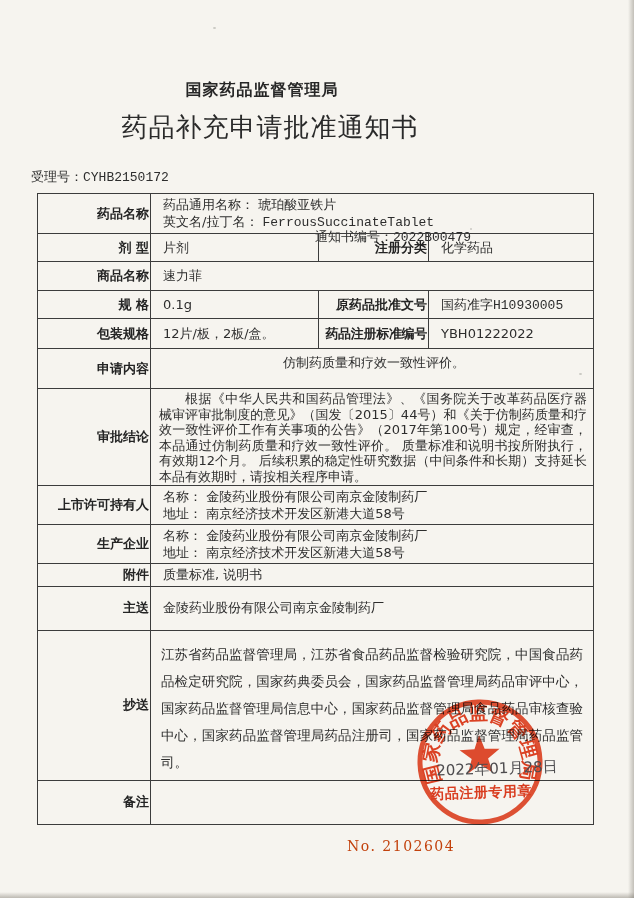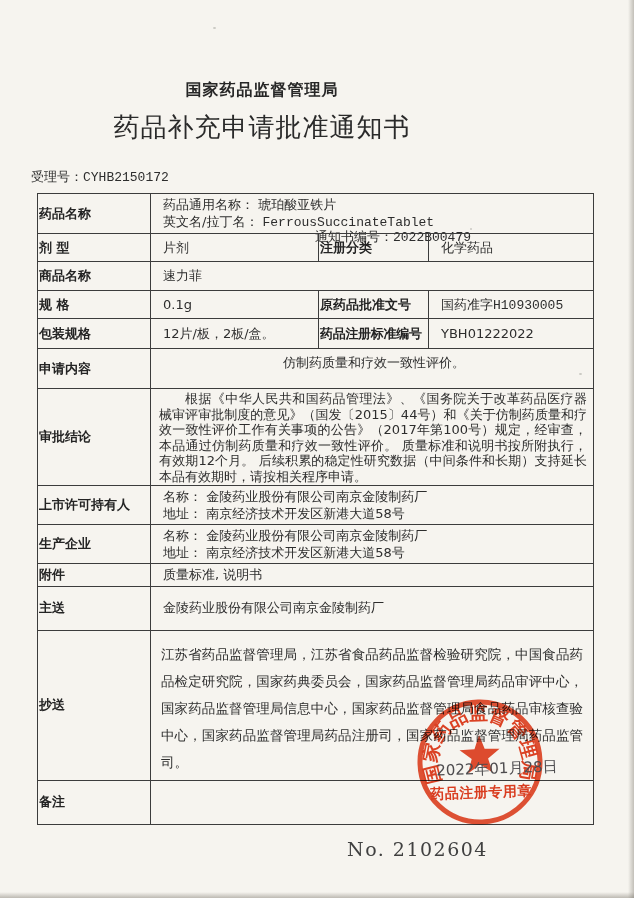--- a/index.html
+++ b/index.html
@@ -11,54 +11,54 @@
   }
   
   .edge-right{position:absolute;top:0;right:0;width:6px;height:100%;
     background:linear-gradient(to right,rgba(110,105,95,0),rgba(110,105,95,0.38));}
   .edge-bottom{position:absolute;left:0;bottom:0;width:100%;height:6px;
     background:linear-gradient(to bottom,rgba(110,105,95,0),rgba(110,105,95,0.42));}
   .speck{position:absolute;background:rgba(90,88,82,0.28);border-radius:50%;}
 
   .agency{position:absolute;top:80px;left:0;width:524px;text-align:center;
     font-size:16px;font-weight:bold;letter-spacing:1px;color:#262626;}
-  .doc-title{position:absolute;top:110px;left:0;width:524px;text-align:center;
+  .doc-title{position:absolute;top:110px;left:8px;width:524px;text-align:center;
     font-size:26px;letter-spacing:1px;font-family:Liberation Sans, sans-serif;color:#2a2a2a;}
 
   .ref-line{position:absolute;top:168px;left:0;width:634px;height:18px;font-size:13px;}
   .ref-accept{position:absolute;left:31px;top:0;text-align:right;}
   .ref-notice{position:absolute;left:315px;top:16px;margin-top:44px;}
   .mono{font-family:"Liberation Mono","DejaVu Sans Mono",monospace;}
 
   table.doc{position:absolute;top:193px;left:37px;width:556px;
     border-collapse:collapse;table-layout:fixed;}
   table.doc td{border:1.5px solid #3c3c3c;overflow:hidden;}
-  td.lbl{text-align:left;vertical-align:middle;font-weight:bold;font-size:13px;
+  td.lbl{text-align:right;vertical-align:middle;font-weight:bold;font-size:13px;
     white-space:nowrap;color:#242424;}
   .lbl-sm{font-size:12.5px;letter-spacing:-0.3px;}
   td.val{font-size:13px;vertical-align:middle;padding:2px 8px 2px 12px;color:#2d2d2d;}
   td.val-top{vertical-align:top;padding-top:5px;text-align:center;}
   .two-line div{line-height:17px;}
   .para{font-size:13px;line-height:15.6px;text-align:justify;text-indent:2em;
     padding:2px 6px 0 8px;}
   .para-cc{font-size:13.5px;line-height:27px;text-align:justify;
     padding:10px 10px 4px 10px;}
 
   
   .stamp{position:absolute;left:416px;top:698px;width:128px;height:128px;
     mix-blend-mode:multiply;opacity:0.95;transform:rotate(-2deg);}
   .stamp svg{position:absolute;left:0;top:0;}
   .stamp-ring-text{font-size:19px;font-weight:bold;fill:#e23a19;
     font-family:"DejaVu Sans",sans-serif;}
   .stamp-date{position:absolute;left:20px;top:62px;width:112px;text-align:center;
     font-size:15px;color:#46454a;white-space:nowrap;}
   .stamp-caption{position:absolute;left:3px;top:86px;width:122px;text-align:center;
     font-size:14px;font-weight:bold;color:#e03415;letter-spacing:0.5px;white-space:nowrap;}
-  .serial{position:absolute;left:347px;top:838px;font-size:19px;letter-spacing:1.5px;
-    color:#404040;font-family:"DejaVu Serif",serif;}
+  .serial{position:absolute;left:347px;top:838px;font-size:14px;letter-spacing:1.5px;
+    color:#c2410c;font-family:"DejaVu Serif",serif;}
 </style>
 </head>
 <body>
 
 <div>
 
   <div class="edge-right"></div>
   <div class="edge-bottom"></div>
   <div class="speck" style="left:213px;top:27px;width:3px;height:2px;"></div>
   <div class="speck" style="left:470px;top:228px;width:2px;height:2px;"></div>

